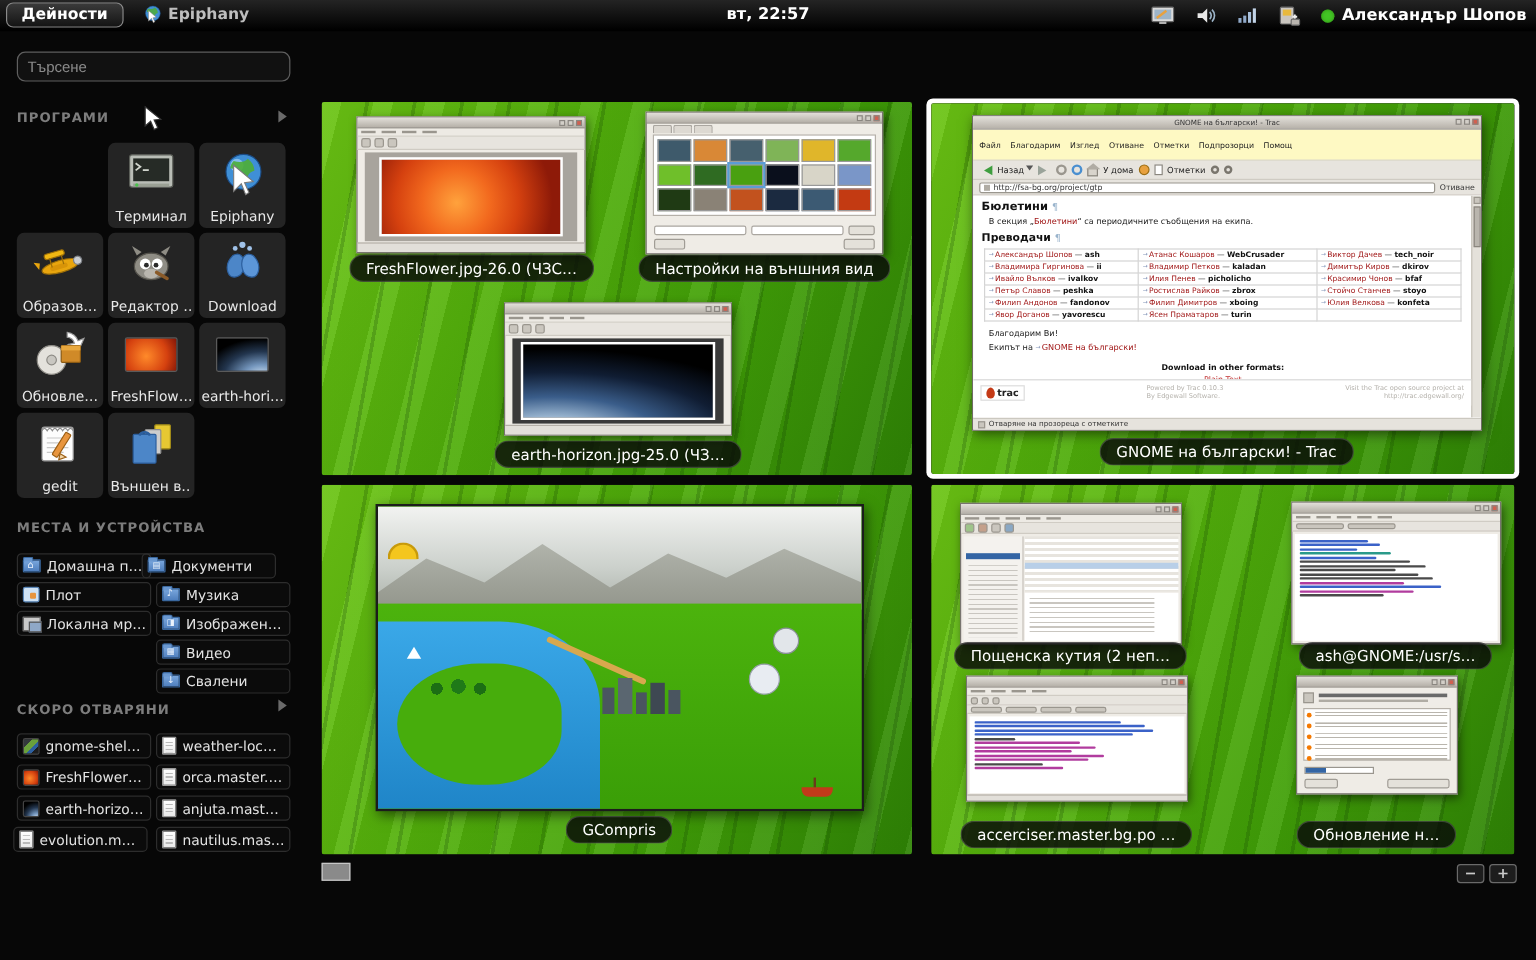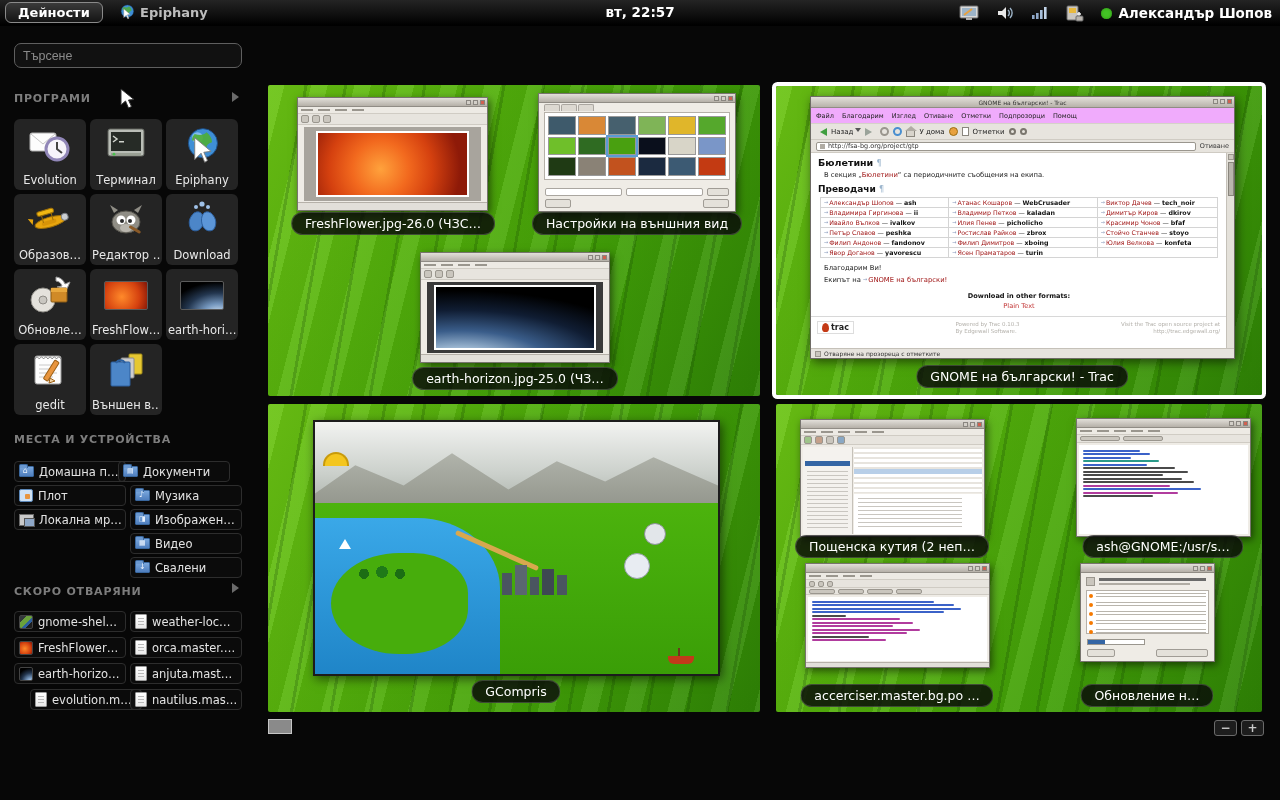--- a/index.html
+++ b/index.html
@@ -103,21 +103,21 @@
   .img-earth{width:92%;height:92%;border:2px solid #fff;
       background:radial-gradient(150% 140% at 15% 125%,#e8f1fa 0%,#9db8d2 18%,#3a5d8a 38%,#101d33 62%,#000 85%);}
   .sbarr{position:absolute;left:0;right:0;bottom:0;height:8px;background:#e2dfd9;border-top:1px solid #b5b0a8;}
 
   
   .bwin{position:absolute;left:34px;top:10px;width:425px;height:263px;background:#fff;border:1px solid #6e6b65;
         box-shadow:2px 3px 10px rgba(0,0,0,.55);z-index:3;display:flex;flex-direction:column;}
   .b-title{height:11px;background:linear-gradient(#e3e0da,#b7b2aa);border-bottom:1px solid #908c85;position:relative;
         display:flex;align-items:center;justify-content:center;}
   .b-title .t{font-size:6px;color:#333;}
-  .b-menu{height:16px;background:#f0abfc;border-bottom:1px solid #d5d1c9;display:flex;gap:8px;align-items:center;padding:0 5px;}
+  .b-menu{height:26px;background:#fef9c3;border-bottom:1px solid #d5d1c9;display:flex;gap:8px;align-items:center;padding:0 5px;}
   .b-menu span{font-size:6.5px;color:#222;}
   .b-tools{height:16px;background:#e7e4de;border-bottom:1px solid #cfcbc3;display:flex;gap:4px;align-items:center;padding:0 5px;}
   .b-tools .lbl{font-size:7px;color:#222;}
   .arr-l{width:0;height:0;border:4px solid transparent;border-right:7px solid #3f9e3f;}
   .arr-r{width:0;height:0;border:4px solid transparent;border-left:7px solid #9aa39a;}
   .caret-d{width:0;height:0;border:3px solid transparent;border-top:4px solid #555;margin-left:-2px;}
   .ic-circle{width:9px;height:9px;border-radius:50%;border:2px solid #9a968e;}
   .ic-reload{width:9px;height:9px;border-radius:50%;border:2px solid #4a8fd0;}
   .ic-home{width:9px;height:7px;background:#d8d4cc;border:1px solid #8a867e;position:relative;margin-top:3px;}
   .ic-home::before{content:"";position:absolute;left:-2px;top:-5px;border:6px solid transparent;border-bottom:5px solid #b0aca4;border-top:none;}
@@ -263,31 +263,20 @@
         <span class="username">Александър Шопов</span>
       </span>
     </div>
   </div>
 
   <input class="search" placeholder="Търсене" style="">
 
   <div class="sechead" style="left:14px;top:92px">ПРОГРАМИ</div>
   <i class="secarrow" style="left:232px;top:92px"></i>
 
-  <div class="tile" style="left:14px;top:119px">
-    <span class="tico">
-      <svg width="44" height="40" viewBox="0 0 44 40">
-        <rect x="2" y="8" width="26" height="18" rx="2" fill="#fdfdfd" stroke="#b0b0b0"></rect>
-        <path d="M3 9 L15 19 L27 9" fill="none" stroke="#c6c6c6"></path>
-        <circle cx="29" cy="24" r="11" fill="#f6f4fb" stroke="#9187b8" stroke-width="3"></circle>
-        <path d="M29 17 v7 l5 4" fill="none" stroke="#444" stroke-width="2"></path>
-      </svg>
-      </span>
-    <span class="tlabel">Evolution</span>
-  </div>
   <div class="tile" style="left:90px;top:119px">
     <span class="tico">
       <svg width="44" height="40" viewBox="0 0 44 40">
         <rect x="4" y="4" width="36" height="27" rx="2" fill="#b9bdb6" stroke="#5c5f59"></rect>
         <rect x="7" y="7" width="30" height="19" fill="#262b26"></rect>
         <path d="M9 11 l4 3 -4 3" stroke="#cfd4cc" fill="none" stroke-width="1.5"></path>
         <rect x="15" y="16" width="5" height="1.5" fill="#cfd4cc"></rect>
         <rect x="7" y="28" width="30" height="2.5" fill="#9aa094"></rect>
         <circle cx="10" cy="29.2" r="1.4" fill="#49c24c"></circle>
       </svg>
@@ -460,21 +449,21 @@
     <span class="plabel">orca.master.…</span>
   </div>
   <div class="recent" style="left:14px;top:663px">
     <span class="th th-earth"></span>
     <span class="plabel">earth-horizo…</span>
   </div>
   <div class="recent" style="left:130px;top:663px">
     <span class="doc"></span>
     <span class="plabel">anjuta.mast…</span>
   </div>
-  <div class="recent" style="left:30px;top:689px">
+  <div class="recent" style="left:11px;top:689px">
     <span class="doc"></span>
     <span class="plabel">evolution.m…</span>
   </div>
   <div class="recent" style="left:130px;top:689px">
     <span class="doc"></span>
     <span class="plabel">nautilus.mas…</span>
   </div>
 
   <div class="ws" style="left:268px;top:85px;width:492px;height:311px">
     <div class="wp"></div>

